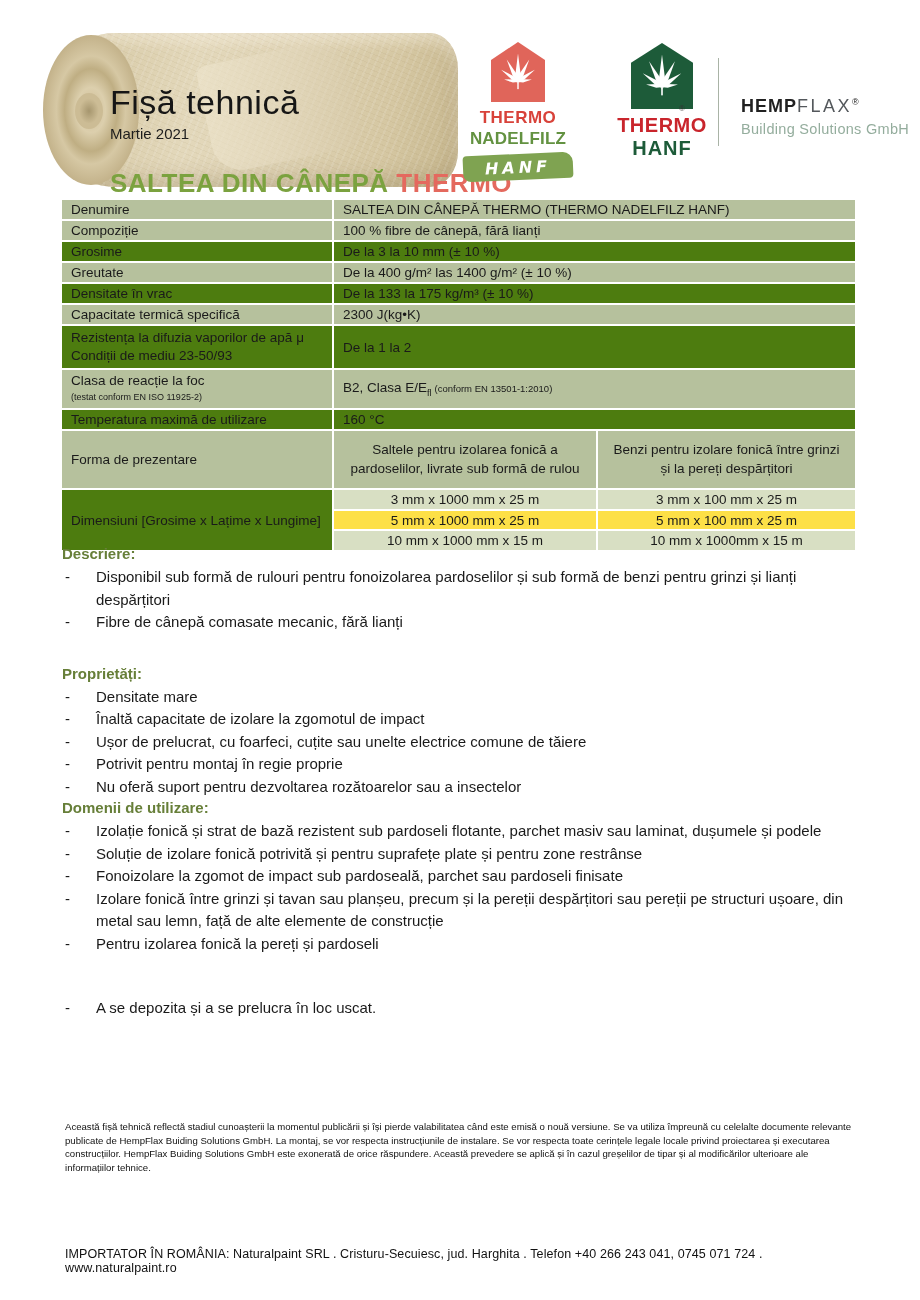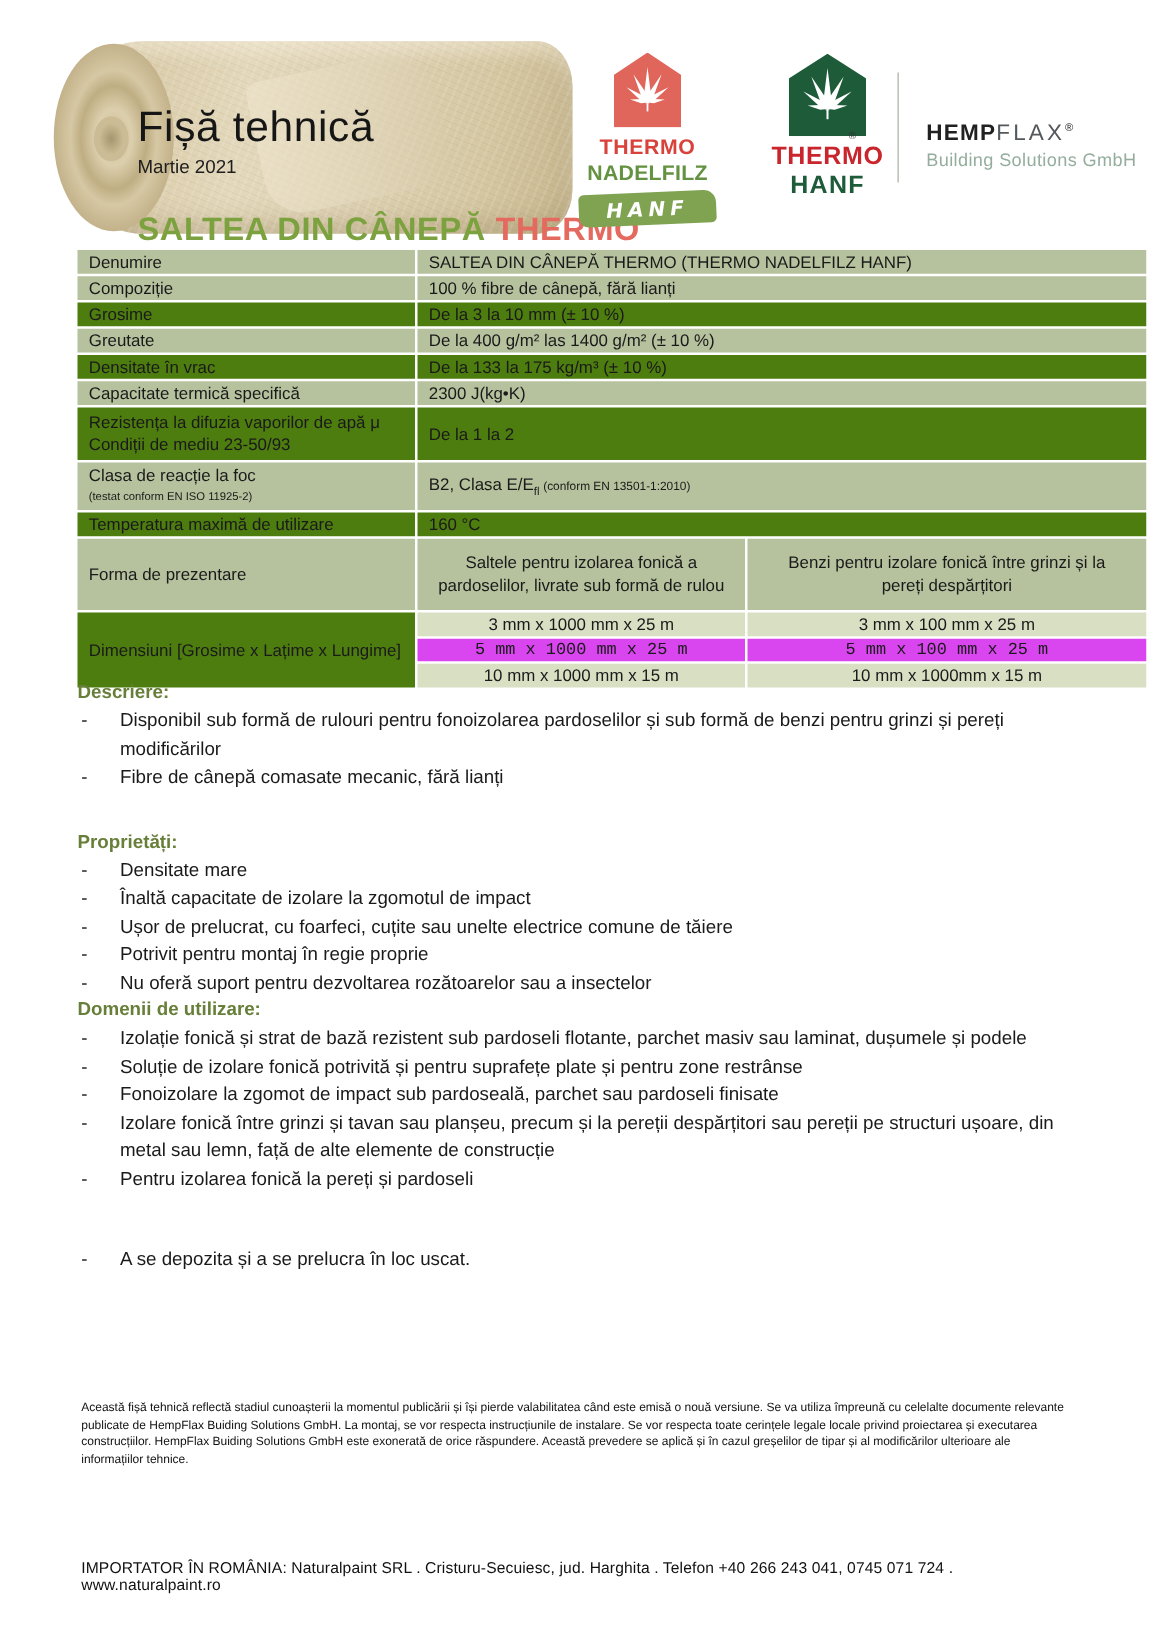--- a/index.html
+++ b/index.html
@@ -50,21 +50,21 @@
   .logo2-hanf { font-size:20px; font-weight:bold; color:#1d5b39; letter-spacing:1px; margin-top:0px; }
   .divider { position:absolute; left:718px; top:58px; width:1px; height:88px; background:#a9b3a6; }
   .hempflax { position:absolute; left:741px; top:96px; }
   .hf-brand { font-size:18px; letter-spacing:1px; color:#212121; }
   .hf-bold { font-weight:bold; }
   .hf-light { font-weight:400; color:#54585c; letter-spacing:2.5px; }
   .hf-reg { font-size:9px; vertical-align:super; color:#212121; }
   .hf-sub { margin-top:4px; font-size:14.5px; color:#94ad9d; letter-spacing:.3px; }
 
   
-  .spec-table { position:absolute; left:62px; top:200px; width:855px; display:flex; flex-direction:column; gap:2px; font-size:13.5px; }
+  .spec-table { position:absolute; left:62px; top:200px; width:793px; display:flex; flex-direction:column; gap:2px; font-size:13.5px; }
   .t-row { display:flex; gap:2px; }
   .cell { padding:1px 9px; display:flex; align-items:center; }
   .c-label { width:270px; flex:none; }
   .c-value { flex:1; }
   .tone-g { background:#b6c19d; }
   .tone-l { background:#4d7c0f; }
   .t-row-std { min-height:19px; }
   .stack { display:block; line-height:18px; padding-top:2px; padding-bottom:2px; }
   .note { font-size:9px; letter-spacing:0; }
   .note-inline { font-size:9.5px; margin-left:3px; }
@@ -72,21 +72,21 @@
   .c2 { width:262px; flex:none; }
   .c3 { flex:1; }
   .forma-row .cell { min-height:57px; }
   .forma-row .c-label { align-items:center;text-align:right; }
   .forma-row .cv { display:flex; align-items:center; justify-content:center; text-align:center; line-height:18.5px; padding:2px 14px; }
   .dim-row { display:flex; gap:2px; }
   .dim-label { width:270px; flex:none; display:flex; align-items:center; padding:1px 9px; }
   .dim-col { display:flex; flex-direction:column; gap:2px; }
   .dim-col .sub { height:18.7px; display:flex; align-items:center; justify-content:center; }
   .dim-col .sub:nth-child(1), .dim-col .sub:nth-child(3) { background:#d8dfc3; }
-  .dim-col .sub:nth-child(2) { background:#d946ef;font-family:Liberation Mono, monospace; }
+  .dim-col .sub:nth-child(2) { background:#fde047; }
 
   
   .sections { position:absolute; left:62px; top:545px; width:795px; font-size:15px; }
   .sec-heading { color:#677f39; font-weight:bold; font-size:15px; margin-bottom:4px; }
   .dash-list { list-style:none; }
   .dash-list li { position:relative; padding-left:34px; line-height:22.5px; }
   .dash-list li::before { content:"-"; position:absolute; left:3px; }
   .sec { margin-bottom:0; }
   .sec-descriere { margin-bottom:31px; }
   .sec-proprietati { margin-bottom:1px; }
@@ -244,21 +244,21 @@
           <div class="sub">10 mm x 1000mm x 15 m</div>
         </div>
     </div>
   </div>
 
   <div class="sections">
 
     <div class="sec sec-descriere">
       <div class="sec-heading">Descriere:</div>
       <ul class="dash-list">
-          <li>Disponibil sub formă de rulouri pentru fonoizolarea pardoselilor și sub formă de benzi pentru grinzi și pereți modificărilor</li>
+          <li>Disponibil sub formă de rulouri pentru fonoizolarea pardoselilor și sub formă de benzi pentru grinzi și lianți despărțitori</li>
           <li>Fibre de cânepă comasate mecanic, fără lianți</li>
         </ul>
     </div>
 
     <div class="sec sec-proprietati">
       <div class="sec-heading">Proprietăți:</div>
       <ul class="dash-list">
           <li>Densitate mare</li>
           <li>Înaltă capacitate de izolare la zgomotul de impact</li>
           <li>Ușor de prelucrat, cu foarfeci, cuțite sau unelte electrice comune de tăiere</li>

